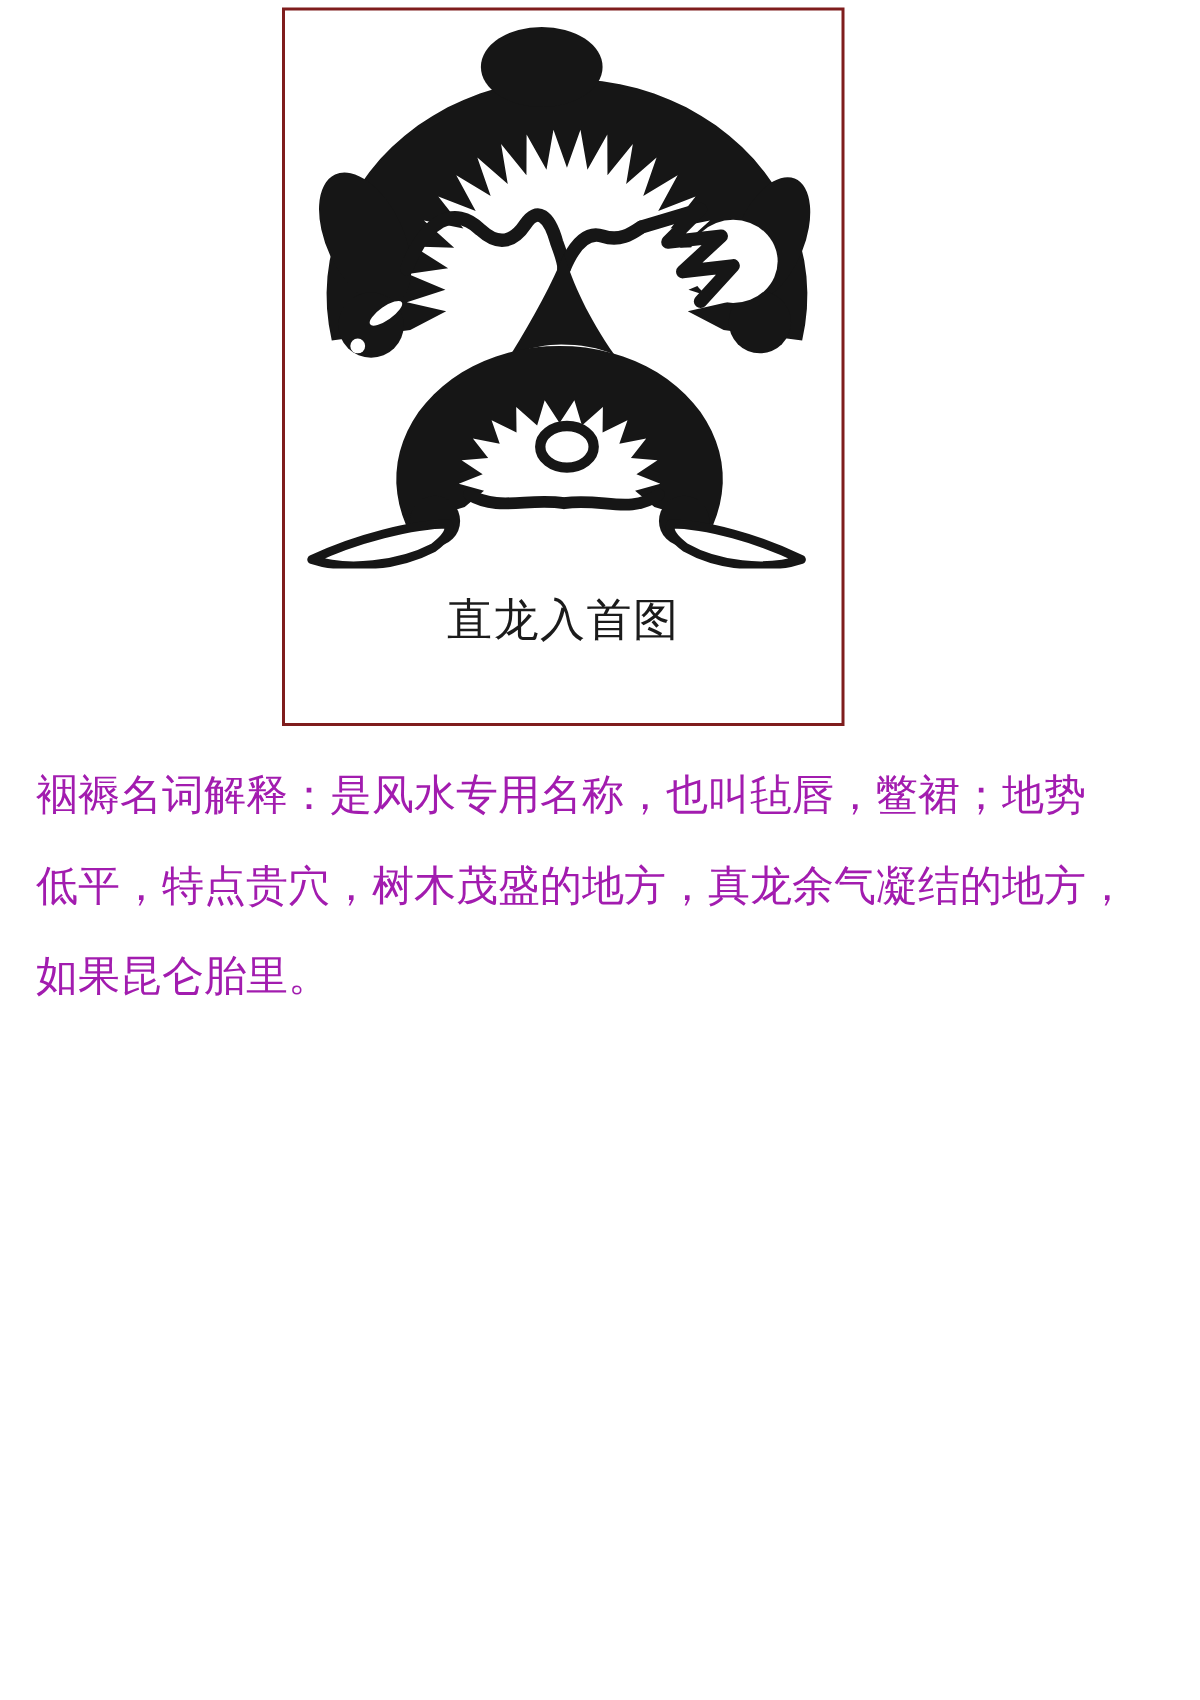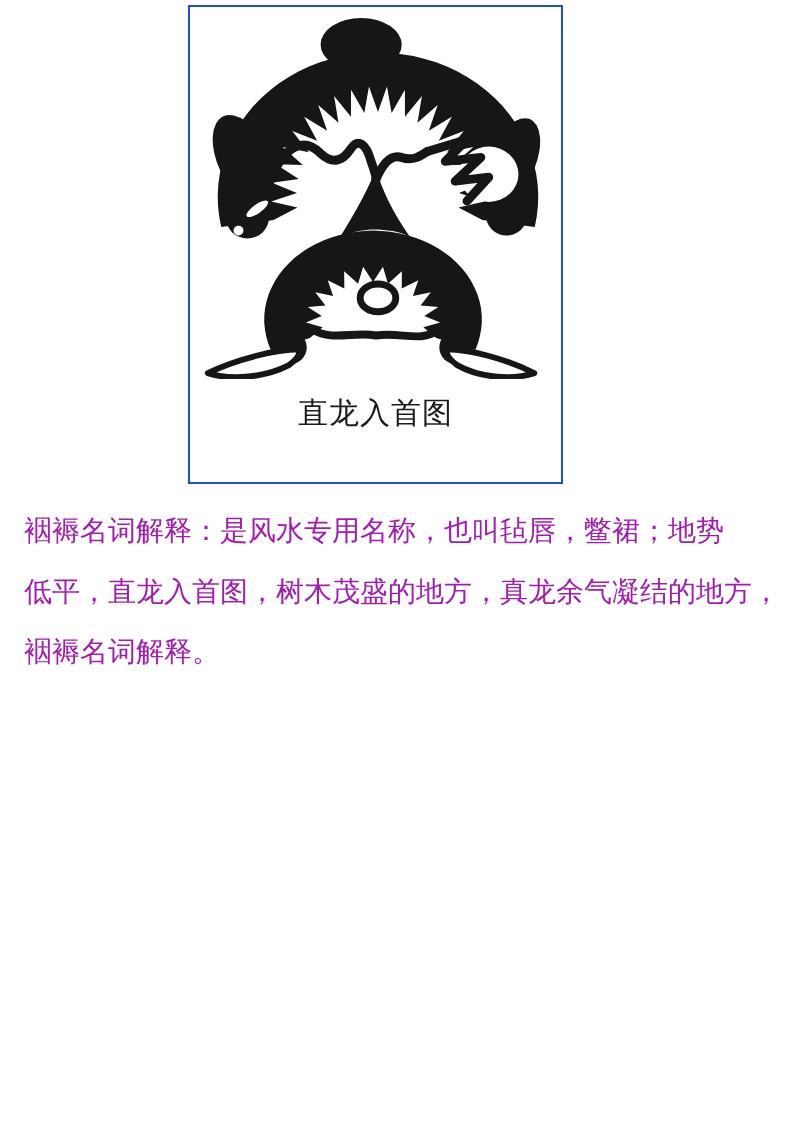--- a/index.html
+++ b/index.html
@@ -14,21 +14,21 @@
     overflow: hidden;
     font-family: "Liberation Serif", "DejaVu Serif", serif;
     color: #1e1e1e;
   }
   .figure-frame {
     position: absolute;
     left: 188px;
     top: 5px;
     width: 375px;
     height: 479px;
-    border: 2px solid #1d4ed8;
+    border: 2px solid #7f1d1d;
     box-sizing: border-box;
     background: #ffffff;
   }
   .ink-svg {
     position: absolute;
     left: 0;
     top: 4px;
     width: 371px;
     height: 368px;
   }
@@ -95,15 +95,15 @@
 
     <ellipse class="ink-stroke" stroke-width="7" cx="188" cy="290" rx="18" ry="14"></ellipse>
 
     <path class="ink-stroke" stroke-width="8" d="M122 322 C142 334 162 324 186 328 C212 324 230 336 250 322"></path>
   </svg>
   <div class="figure-caption">直龙入首图</div>
 </div>
 
 <div class="body-text">
   <div class="line">裀褥名词解释：是风水专用名称，也叫毡唇，鳖裙；地势</div>
-  <div class="line">低平，直龙入首图，树木茂盛的地方，真龙余气凝结的地方，</div>
-  <div class="line">裀褥名词解释。</div>
+  <div class="line">低平，特点贵穴，树木茂盛的地方，真龙余气凝结的地方，</div>
+  <div class="line">如果昆仑胎里。</div>
 </div>
 
 </body></html>

